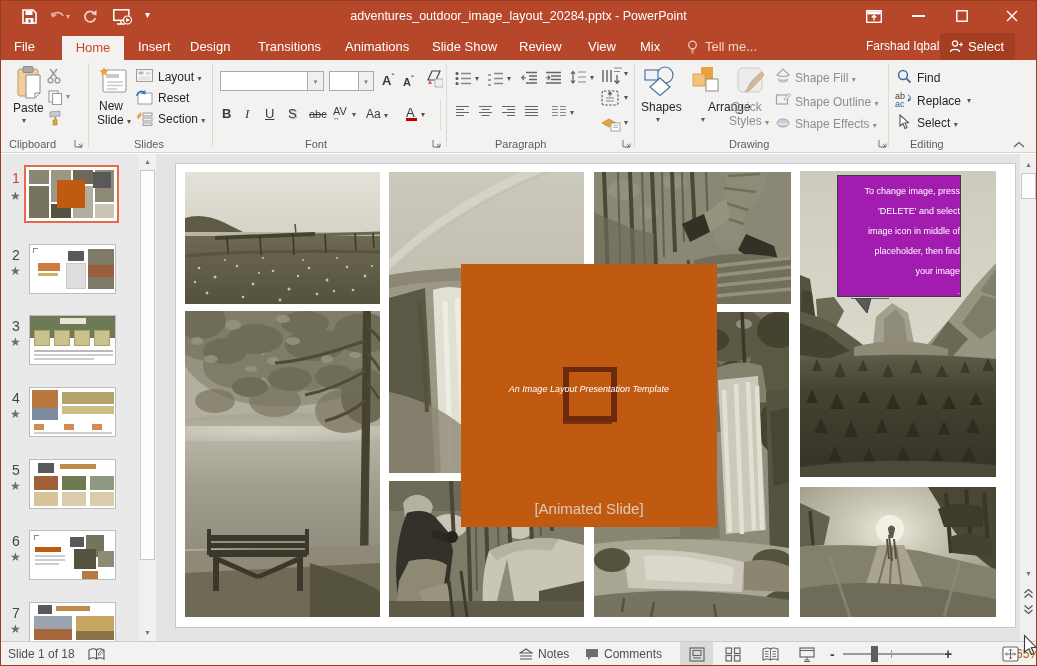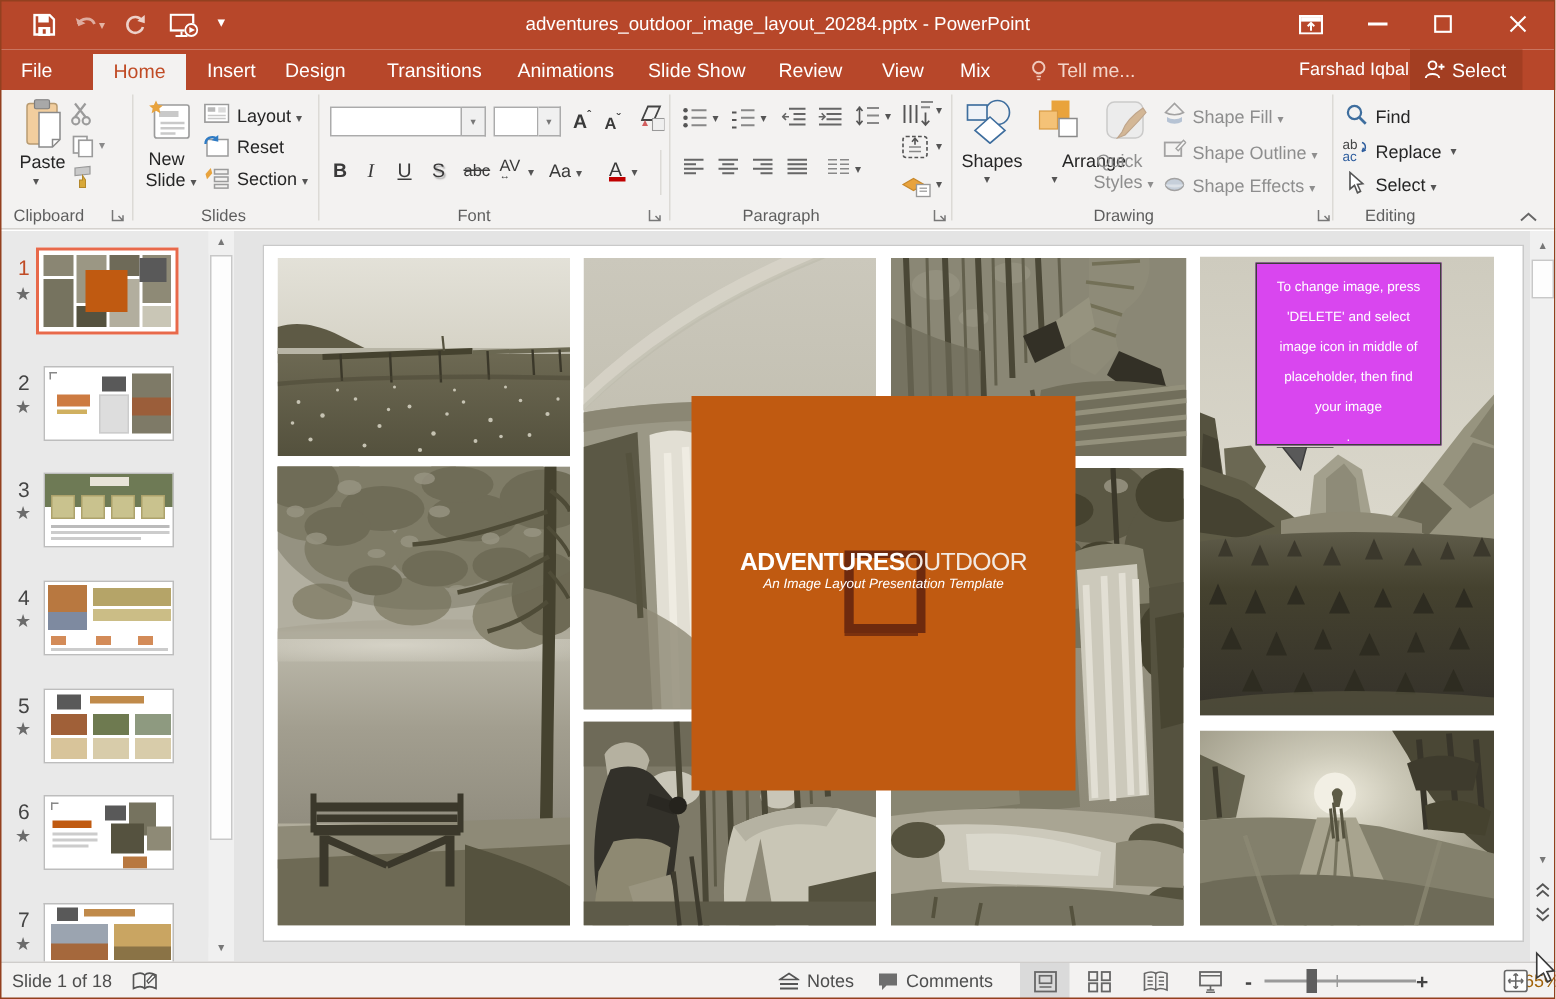--- a/index.html
+++ b/index.html
@@ -740,32 +740,32 @@
       <path d="M10 24 l3 34" stroke="#3E3B2D" stroke-width="3.5"></path>
       <path d="M0 60 C40 56 80 58 120 64 L196 82 L196 130 L0 130z" fill="#83806C"></path>
       <path d="M78 58 L104 58 L136 130 L56 130z" fill="#A8A48F"></path>
       <path d="M88 60 l-18 70 M96 60 l10 70 M92 60 l-4 70" stroke="#76735E" stroke-width="2"></path>
       <path d="M89 48 L92 74 M87 52 l2 20 M94 52 l2 20" stroke="#55523F" stroke-width="2"></path>
       <path d="M88.5 44 a3.5 3.5 0 1 1 6 0 l-1.5 7 -3.5 0z" fill="#5E5B46"></path>
       <path d="M0 102 C40 94 90 94 140 102 L196 112 L196 130 L0 130z" fill="#6E6B58"></path>
       <path d="M30 70 l20 60 M160 74 l-16 56" stroke="#8E8A76" stroke-width="3" opacity=".7"></path>
     </svg>
 
-    <div class="abs" style="left:661px;top:11px;width:124px;height:122px;background:#d946ef;border:1px solid #3E3E3E;color:#fff;font-size:9px;line-height:20px;text-align:center;padding-top:5px">To change image, press<br>'DELETE' and select<br>image icon in middle of<br>placeholder, then find<br>your image<br>.</div>
+    <div class="abs" style="left:661px;top:11px;width:124px;height:122px;background:#a21caf;border:1px solid #3E3E3E;color:#fff;font-size:9px;line-height:20px;text-align:right;padding-top:5px">To change image, press<br>'DELETE' and select<br>image icon in middle of<br>placeholder, then find<br>your image<br>.</div>
     <svg class="abs" style="left:675px;top:134px" width="40" height="16" viewBox="0 0 40 16">
           <path d="M0 0 L38 0 L20 0 L16 15 L4 0z" fill="#595959" stroke="#3E3E3E" stroke-width="1"></path>
         </svg>
 
     <div class="abs" style="left:285px;top:100px;width:256px;height:263px;background:#C05A11"></div>
     <svg class="abs" style="left:385px;top:203px" width="58" height="60" viewBox="0 0 58 60">
           <rect x="5" y="2" width="48" height="50" fill="none" stroke="#6E2A0E" stroke-width="6"></rect>
           <path d="M2 8 L2 57 L51 57 L51 52 L8 52 L8 8z" fill="#6E2A0E" opacity=".85"></path>
         </svg>
-    <div class="abs" style="left:285px;top:202px;width:256px;text-align:center;color:#fff;font-size:16.5px;letter-spacing:-0.4px"><b>ADVENTURES</b><span style="color:#F2E9E2">OUTDOOR</span></div>
     <div class="abs" style="left:285px;top:220px;width:256px;text-align:center;color:#fff;font-size:9px;font-style:italic">An Image Layout Presentation Template</div>
+    <div class="abs" style="left:285px;top:336px;width:256px;text-align:center;color:#E3DCD2;opacity:.85;font-size:15px">[Animated Slide]</div>
   </div>
     </div>
   <div id="vscroll">
     <div class="abs" style="left:0;top:3px;width:17px;height:15px;color:#777;font-size:7px;text-align:center;line-height:15px">▲</div>
     <div class="abs" style="left:1px;top:19px;width:15px;height:26px;background:#FDFDFD;border:1px solid #C8C8C8"></div>
     <div class="abs" style="left:0;top:412px;width:17px;height:15px;color:#777;font-size:7px;text-align:center;line-height:15px">▼</div>
     <svg class="abs" style="left:3px;top:434px" width="11" height="11" viewBox="0 0 11 11">
         <path d="M1.5 5 L5.5 1.5 L9.5 5 M1.5 9.5 L5.5 6 L9.5 9.5" stroke="#555" stroke-width="1.2" fill="none"></path>
       </svg>
     <svg class="abs" style="left:3px;top:450px" width="11" height="11" viewBox="0 0 11 11">

